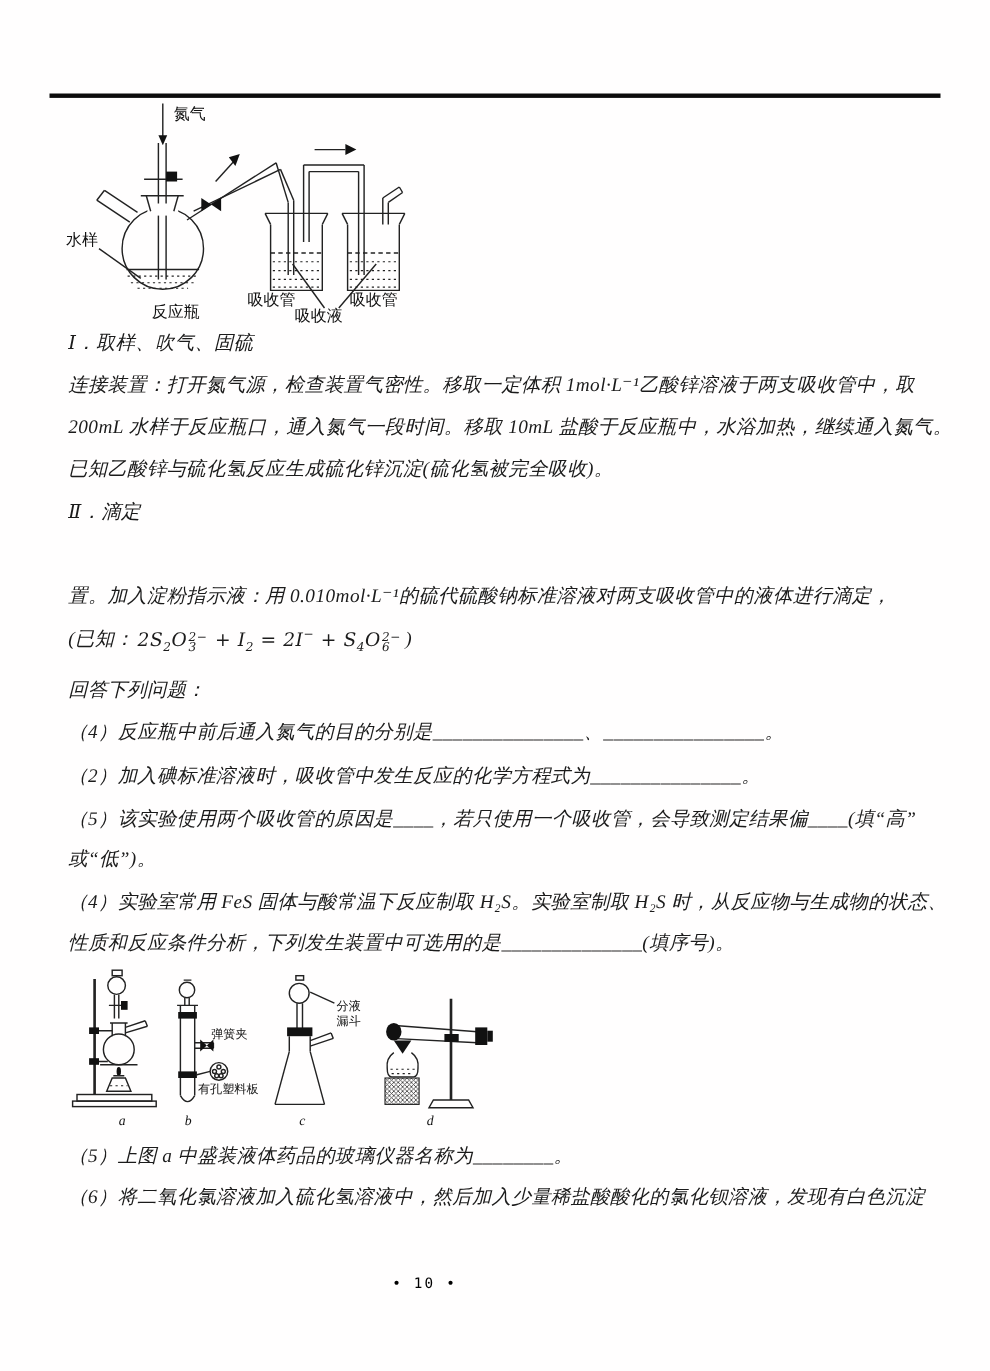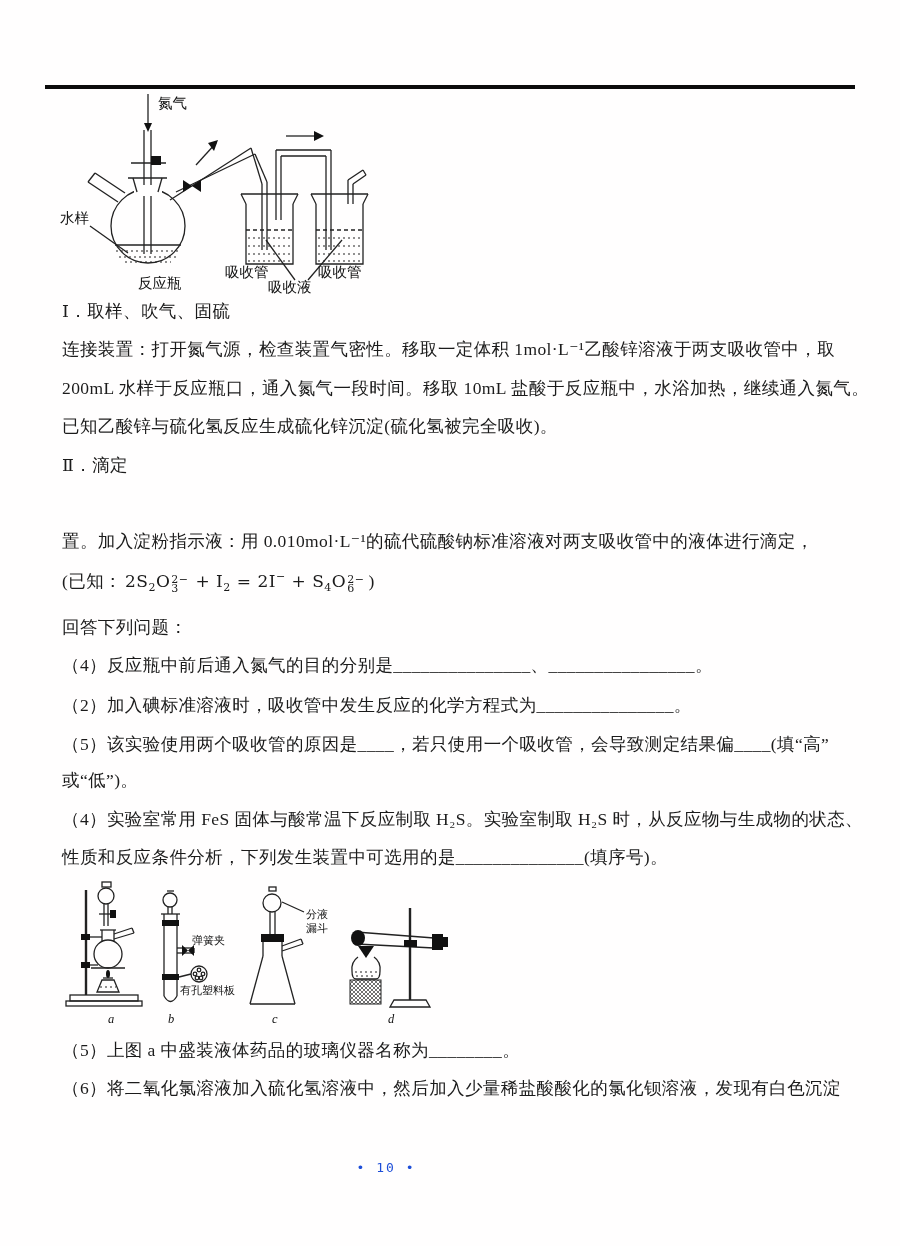--- a/index.html
+++ b/index.html
@@ -1,28 +1,28 @@
 <!DOCTYPE html>
 <html><head>
 <meta charset="utf-8">
 <style>
   html,body{margin:0;padding:0;background:#ffffff;}
   .page{position:relative;width:900px;height:1246px;background:#fffefe;overflow:hidden;
         font-family:"Liberation Serif","DejaVu Serif",serif;color:#1b1b1b;}
   .top-rule{position:absolute;left:45px;top:85px;width:810px;height:4px;background:#0c0c0c;}
   .ln{position:absolute;left:62px;width:800px;white-space:nowrap;
-      font-size:17.5px;letter-spacing:0.4px;line-height:1.25;}
+      font-size:17.5px;letter-spacing:0.4px;line-height:1.25;font-style:italic;}
   .fig{position:absolute;}
   .eq{font-family:"DejaVu Serif",serif;font-size:17px;letter-spacing:0.5px;padding:0 3px;margin-top:44px;}
   .eq sub{font-size:11px;}
   .eq sup{font-size:11px;}
   .ss{display:inline-block;vertical-align:-0.45em;line-height:0.82;font-size:11px;margin:0 1px;text-align:left;}
   .ss .up,.ss .dn{display:block;}
   .footer{position:absolute;left:0;top:1160px;width:772px;text-align:center;
-          font-family:"DejaVu Sans Mono",monospace;font-size:13px;letter-spacing:2px;color:#1d4ed8;}
+          font-family:"DejaVu Sans Mono",monospace;font-size:13px;letter-spacing:2px;color:#000000;}
   svg .sk{stroke:#222;fill:none;stroke-width:1.3;}
   svg .sk2{stroke:#222;fill:none;stroke-width:2.4;}
   svg .fl{fill:#111;stroke:none;}
   svg .dash{stroke:#222;fill:none;stroke-width:1;stroke-dasharray:2,3;}
   svg text{fill:#111;}
   .svg-label{font-family:"Liberation Serif",serif;font-size:14.5px;}
   .svg-small{font-family:"Liberation Serif",serif;font-size:11px;}
   .svg-letter{font-family:"Liberation Serif",serif;font-size:12.5px;font-style:italic;}
 </style>
 </head>

